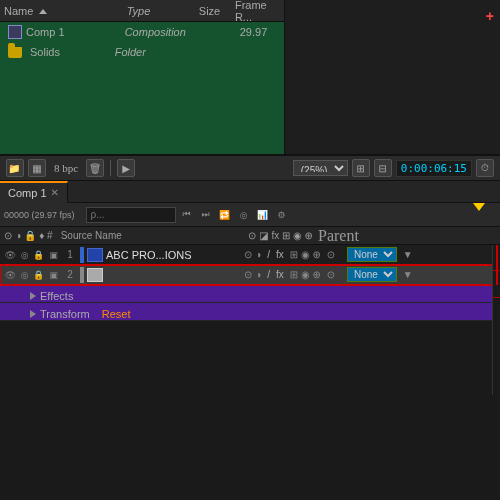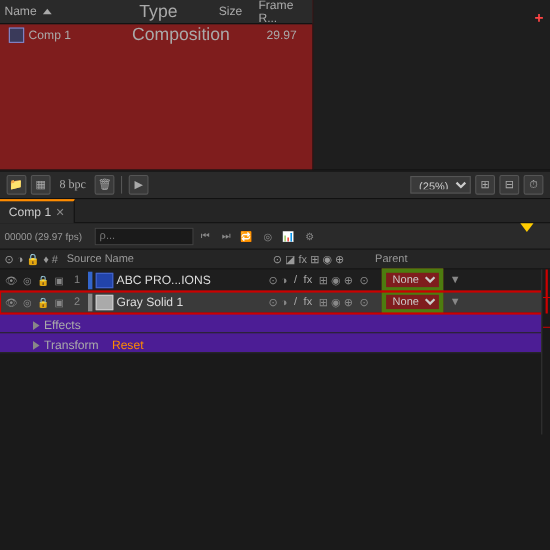--- a/index.html
+++ b/index.html
@@ -13,36 +13,36 @@
       overflow: hidden;
     }
 
     
     .project-panel {
       position: absolute;
       top: 0;
       left: 0;
       width: 285px;
       height: 155px;
-      background: #7f1d1d;
+      background: #14532d;
       border-right: 1px solid #111;
       border-bottom: 1px solid #111;
     }
 
     .panel-header-row {
       display: flex;
       align-items: center;
       background: #2a2a2a;
       border-bottom: 1px solid #111;
       height: 22px;
       padding: 0 4px;
     }
 
     .col-name { width: 120px; font-size: 11px; color: #aaa; }
-    .col-type { width: 80px; font-size: 16px; color: #aaa; }
+    .col-type { width: 80px; font-size: 11px; color: #aaa; font-style: italic; }
     .col-size { width: 40px; font-size: 11px; color: #aaa; }
     .col-frame { width: 50px; font-size: 11px; color: #aaa; }
 
     .sort-arrow {
       display: inline-block;
       width: 0; height: 0;
       border-left: 4px solid transparent;
       border-right: 4px solid transparent;
       border-bottom: 5px solid #aaa;
       margin-left: 3px;
@@ -280,21 +280,21 @@
       align-items: center;
       padding-left: 4px;
       gap: 8px;
     }
 
     .lh-right {
       flex: 1;
       display: flex;
       align-items: center;
       padding-left: 8px;
-      gap: 28px;
+      gap: 5px;
     }
 
     
     .layers-area {
       position: absolute;
       top: 245px;
       left: 0;
       width: 500px;
       background: #1e1e1e;
     }
@@ -374,22 +374,22 @@
 
     .fx-btn {
       color: #aaa;
       font-size: 10px;
       cursor: pointer;
     }
 
     .parent-dropdown {
       color: #ccc;
       font-size: 10px;
-      background: #7f1d1d;
-      border: 4px solid #4d7c0f;
+      background: #0369a1;
+      border: 1px solid #4d7c0f;
       padding: 0 2px;
       cursor: pointer;
       text-align: right;
     }
 
     
     .layer-row.highlighted {
       outline: 2px solid #cc0000;
       outline-offset: -1px;
     }
@@ -454,20 +454,27 @@
   </div>
 
   <div class="project-item" style="display:flex; align-items:center; padding-left:8px;">
     <div class="comp-icon" style="background:#3a3a5a; border:1px solid #8888cc; width:14px; height:14px; margin-right:4px; flex-shrink:0;"></div>
     <span class="col-name" style="width:90px;">Comp 1</span>
     <span class="col-type" style="width:90px;margin-left:19px;">Composition</span>
     <span class="col-size"></span>
     <span class="col-frame">29.97</span>
   </div>
 
+  <div class="project-item" style="display:flex; align-items:center; padding-left:8px;">
+    <div class="folder-icon"></div>
+    <span class="col-name" style="width:90px; margin-left:4px;">Solids</span>
+    <span class="col-type" style="width:90px;">Folder</span>
+    <span class="col-size"></span>
+    <span class="col-frame"></span>
+  </div>
 </div>
 
 <div class="right-panel">
   <div class="red-marker">+</div>
 </div>
 
 <div class="main-toolbar">
 
   <div class="toolbar-btn" title="New Folder">
     <span>📁</span>
@@ -487,20 +494,21 @@
   <div style="margin-left: auto; display:flex; align-items:center; gap:4px;">
     <select class="zoom-dropdown">
       <option>(25%)</option>
     </select>
     <div class="toolbar-btn">
         <span>⊞</span>
       </div>
     <div class="toolbar-btn">
         <span>⊟</span>
       </div>
+    <div class="timecode-display">0:00:06:15</div>
     <div class="toolbar-btn">
         <span>⏱</span>
       </div>
   </div>
 </div>
 
 <div class="comp-tab-bar">
   <div class="comp-tab active">
     <span>Comp 1</span>
     <span class="tab-close">✕</span>
@@ -532,21 +540,21 @@
     </div>
 </div>
 
 <div class="layer-headers">
   <div class="lh-left">
     <span style="color:#999;font-size:10px;">⊙ ◑ 🔒 ♦ #</span>
     <span style="font-size:10px;color:#999;">Source Name</span>
   </div>
   <div class="lh-right">
     <span style="font-size:10px;color:#999;">⊙ ◪ fx ⊞ ◉ ⊕</span>
-    <span style="font-size:10px;color:#999;">Parent</span>
+    <span style="font-size:16px;color:#999;font-family:Liberation Serif, serif;">Parent</span>
   </div>
 </div>
 
 <div class="layers-area">
 
   <div class="layer-row">
     <div class="layer-left">
       <div class="layer-controls">
         <div class="eye-btn">👁</div>
         <div class="layer-ctrl-btn">◎</div>
@@ -575,21 +583,20 @@
     <div class="layer-left">
       <div class="layer-controls">
         <div class="eye-btn">👁</div>
         <div class="layer-ctrl-btn">◎</div>
         <div class="layer-ctrl-btn">🔒</div>
         <div class="layer-ctrl-btn">▣</div>
       </div>
       <span class="layer-num">2</span>
       <div class="layer-color-bar" style="background: #888888;"></div>
       <div class="layer-thumb" style="background:#aaaaaa; border:1px solid #cccccc;"></div>
-      <span class="layer-name">Gray Solid 1</span>
     </div>
     <div class="layer-right">
       <span style="font-size:10px;color:#888;">⊙ ◑</span>
       <span style="font-size:10px;color:#aaa;">/ </span>
       <span class="fx-btn">fx</span>
       <span style="font-size:10px;color:#888;">⊞ ◉ ⊕</span>
       <span style="width:14px; height:14px; display:inline-flex; align-items:center; font-size:10px; color:#888;">⊙</span>
       <select class="parent-dropdown">
         <option>None</option>
       </select>

